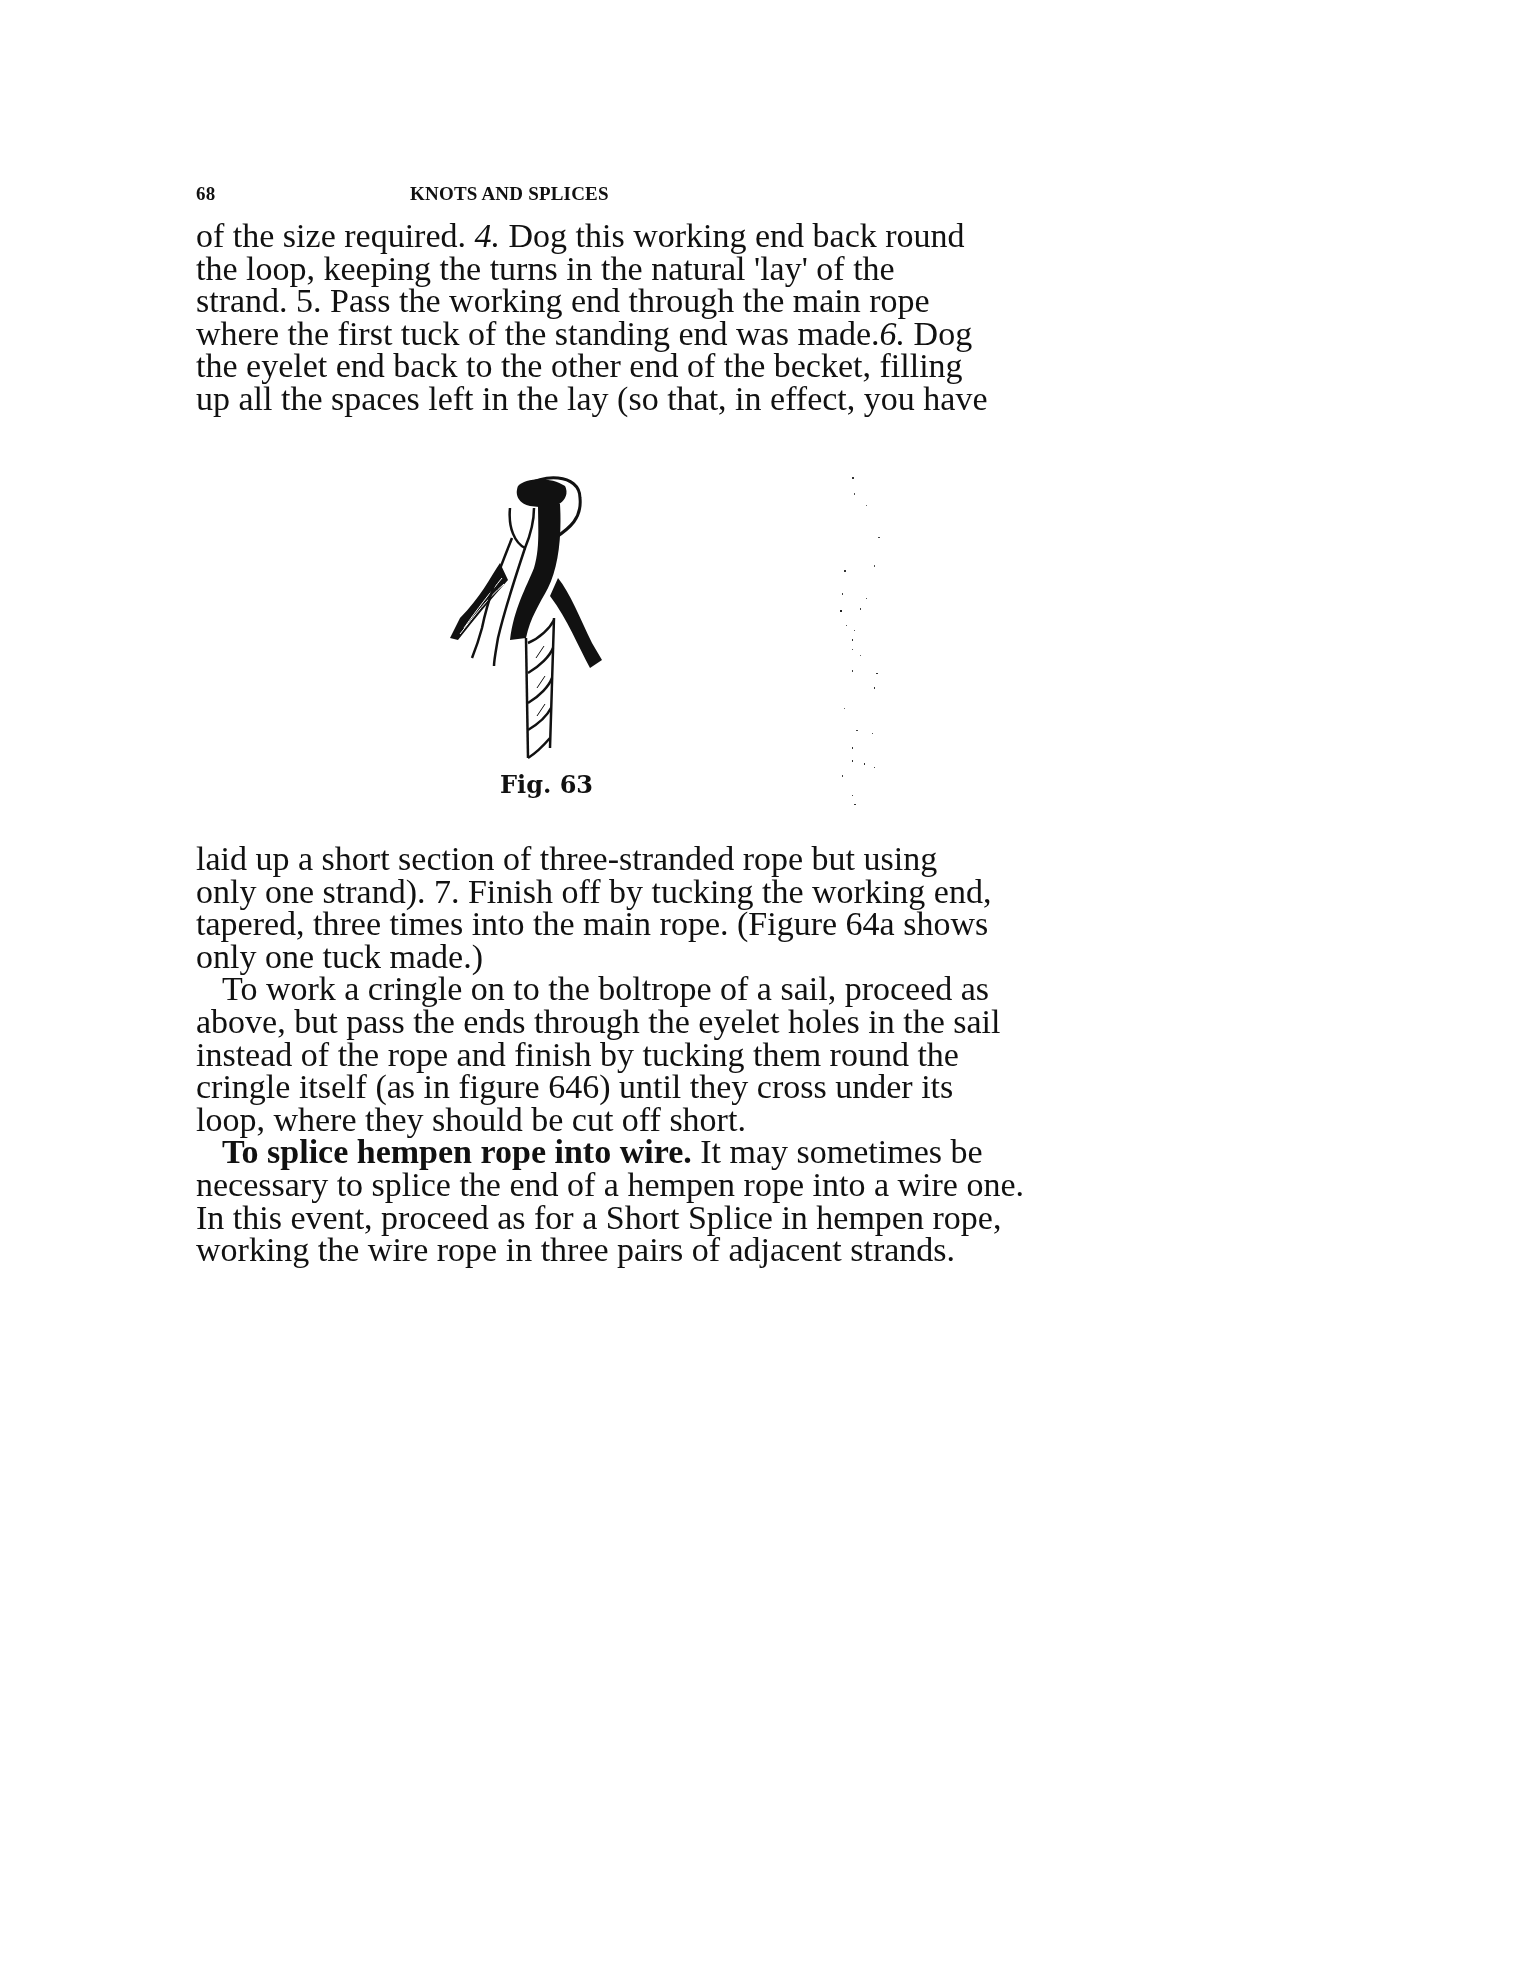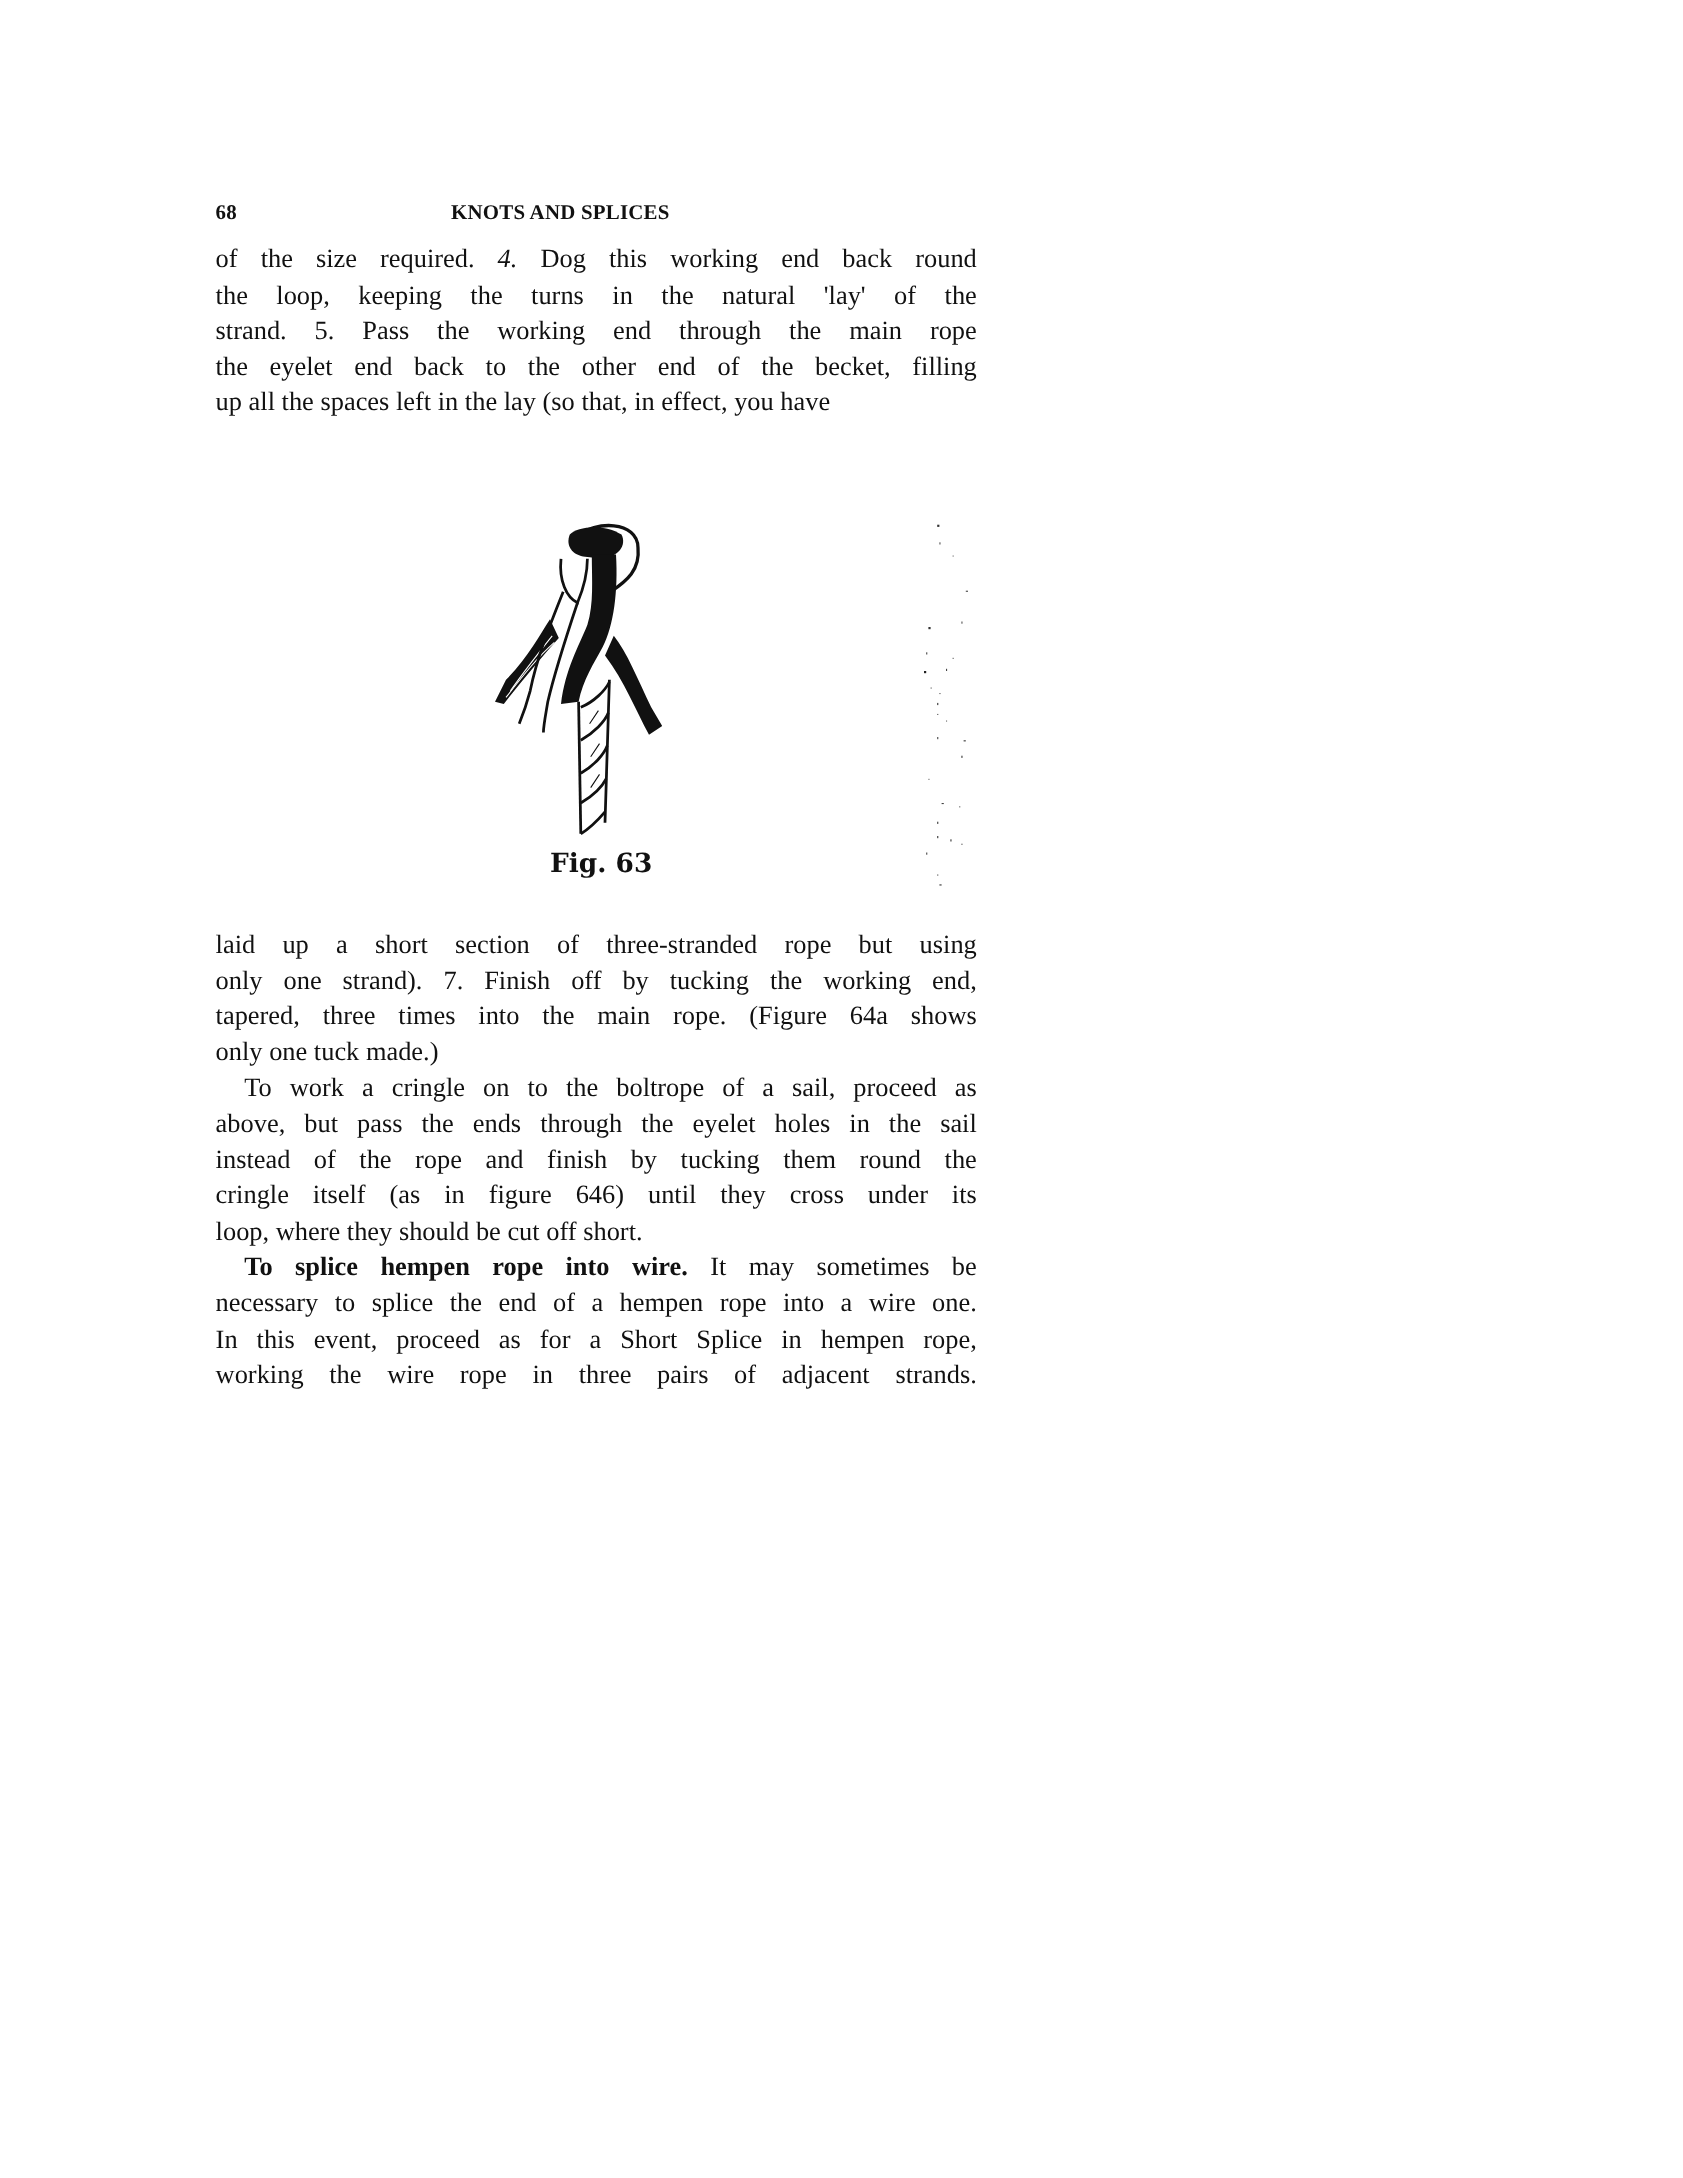--- a/index.html
+++ b/index.html
@@ -37,21 +37,21 @@
     }
     .running-head .book-title {
       position: absolute;
       left: 214px;
       top: 0;
     }
     .text-block {
       position: absolute;
       left: 196px;
       width: 692px;
-      font-size: 24px;
+      font-size: 34px;
       line-height: 32.6px;
       text-align: justify;
       text-align-last: auto;
     }
     .text-block p {
       margin: 0;
     }
     .text-block .line {
       display: block;
       text-align: justify;
@@ -105,20 +105,21 @@
   <div class="running-head">
     <span class="page-number">68</span>
     <span class="book-title">KNOTS AND SPLICES</span>
   </div>
 
   <div class="text-block block-1">
     <p>
       <span class="line"><span>of the size required. </span><span class="italic-run">4.</span><span> Dog this working end back round</span></span>
       <span class="line">the loop, keeping the turns in the natural 'lay' of the</span>
       <span class="line">strand. 5. Pass the working end through the main rope</span>
+      <span class="line"><span>where the first tuck of the standing end was made.</span><span class="italic-run">6.</span><span> Dog</span></span>
       <span class="line">the eyelet end back to the other end of the becket, filling</span>
       <span class="line last">up all the spaces left in the lay (so that, in effect, you have</span>
     </p>
   </div>
 
   <div class="figure">
     <svg width="220" height="300" viewBox="0 0 220 300">
 
       <path d="M95 20 C110 5, 150 5, 150 30 C152 50, 140 60, 125 70" fill="none" stroke="#111" stroke-width="3"></path>
 

